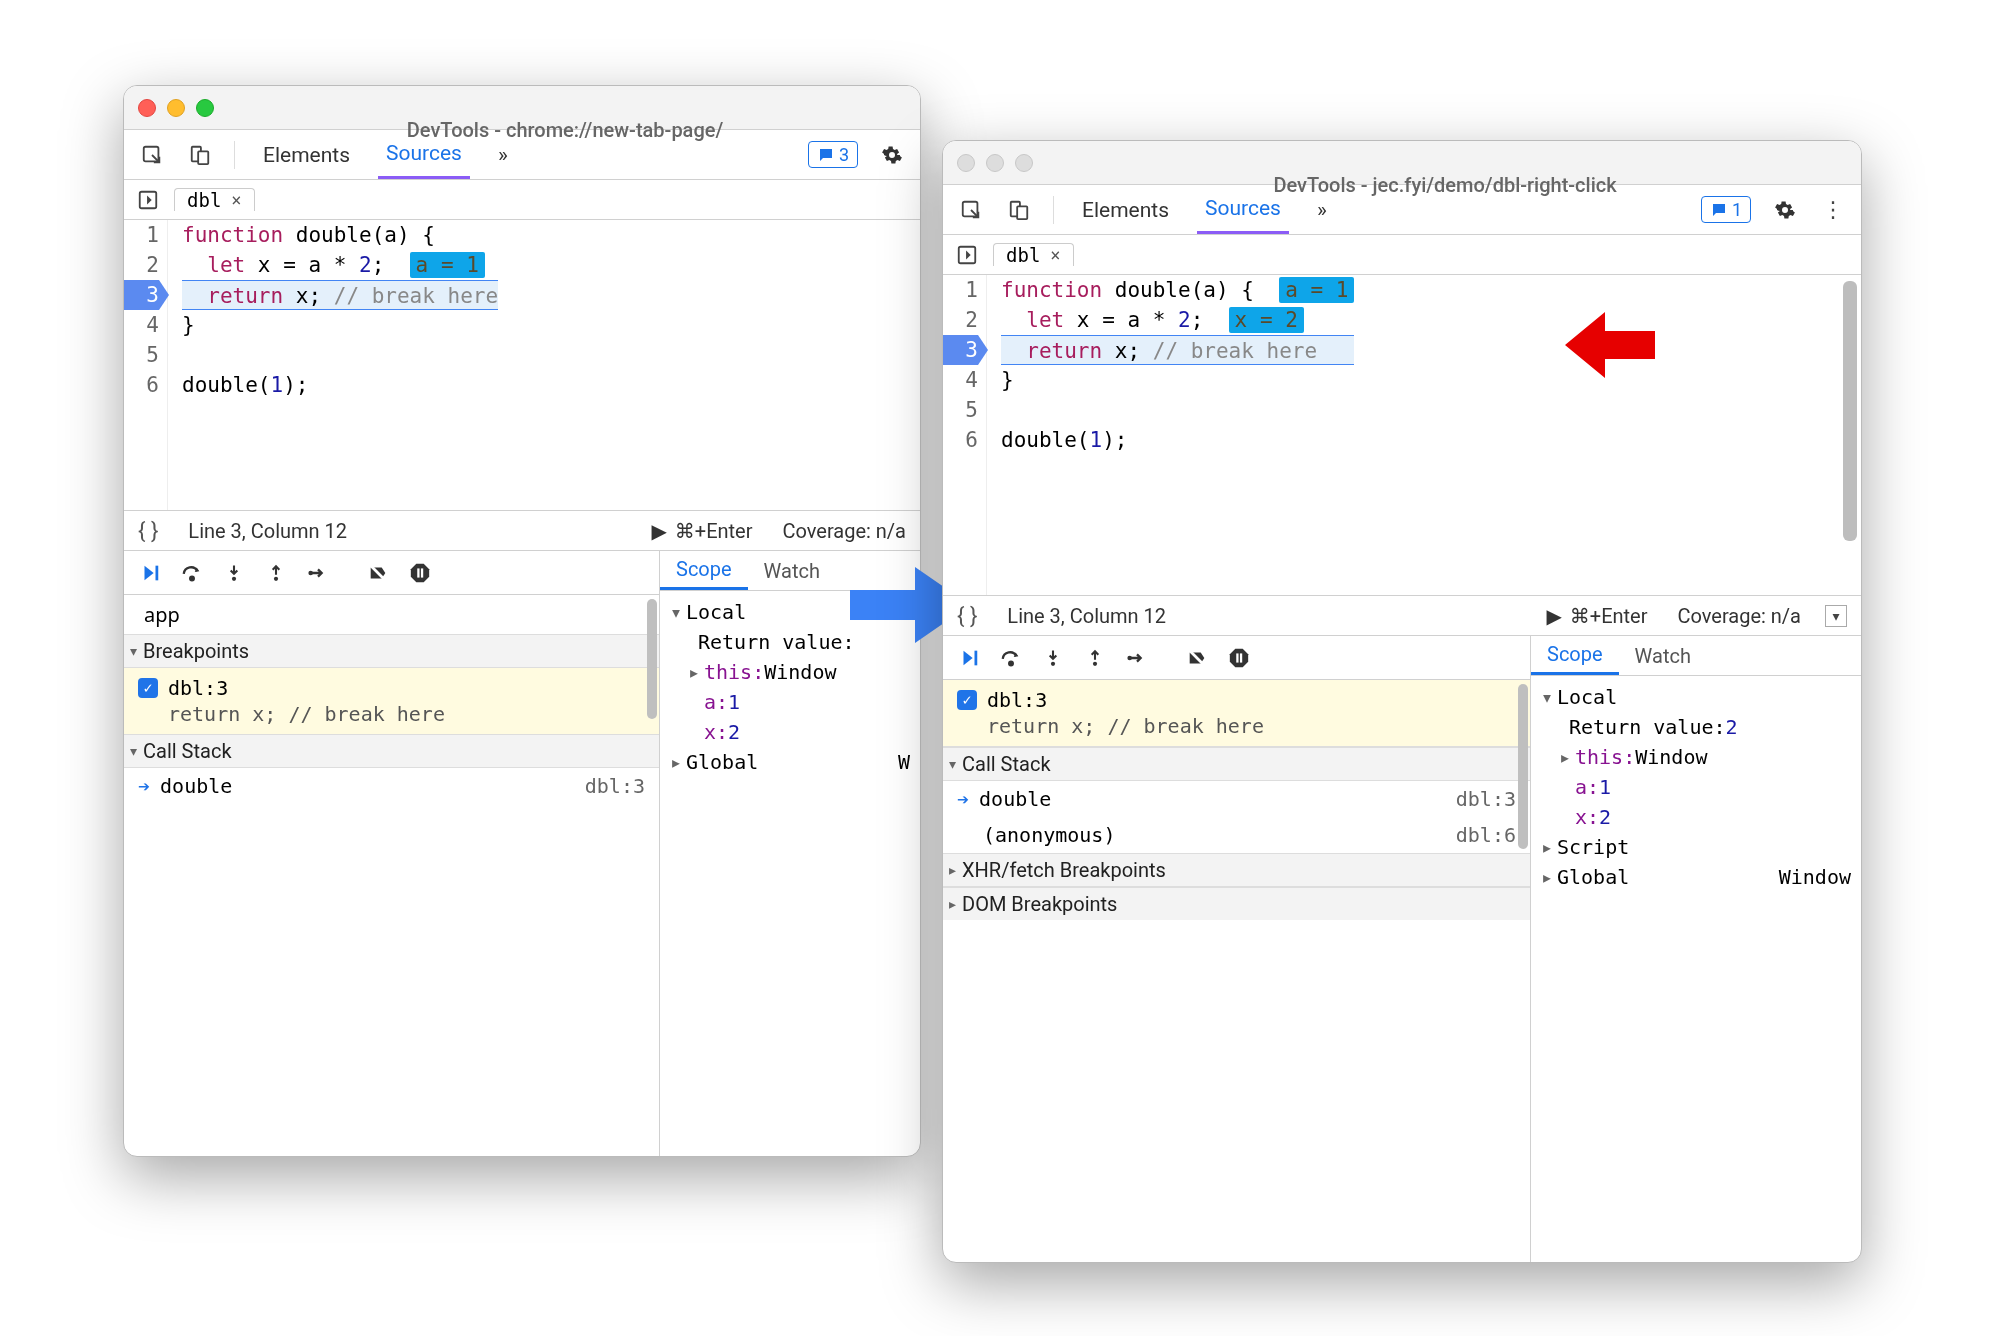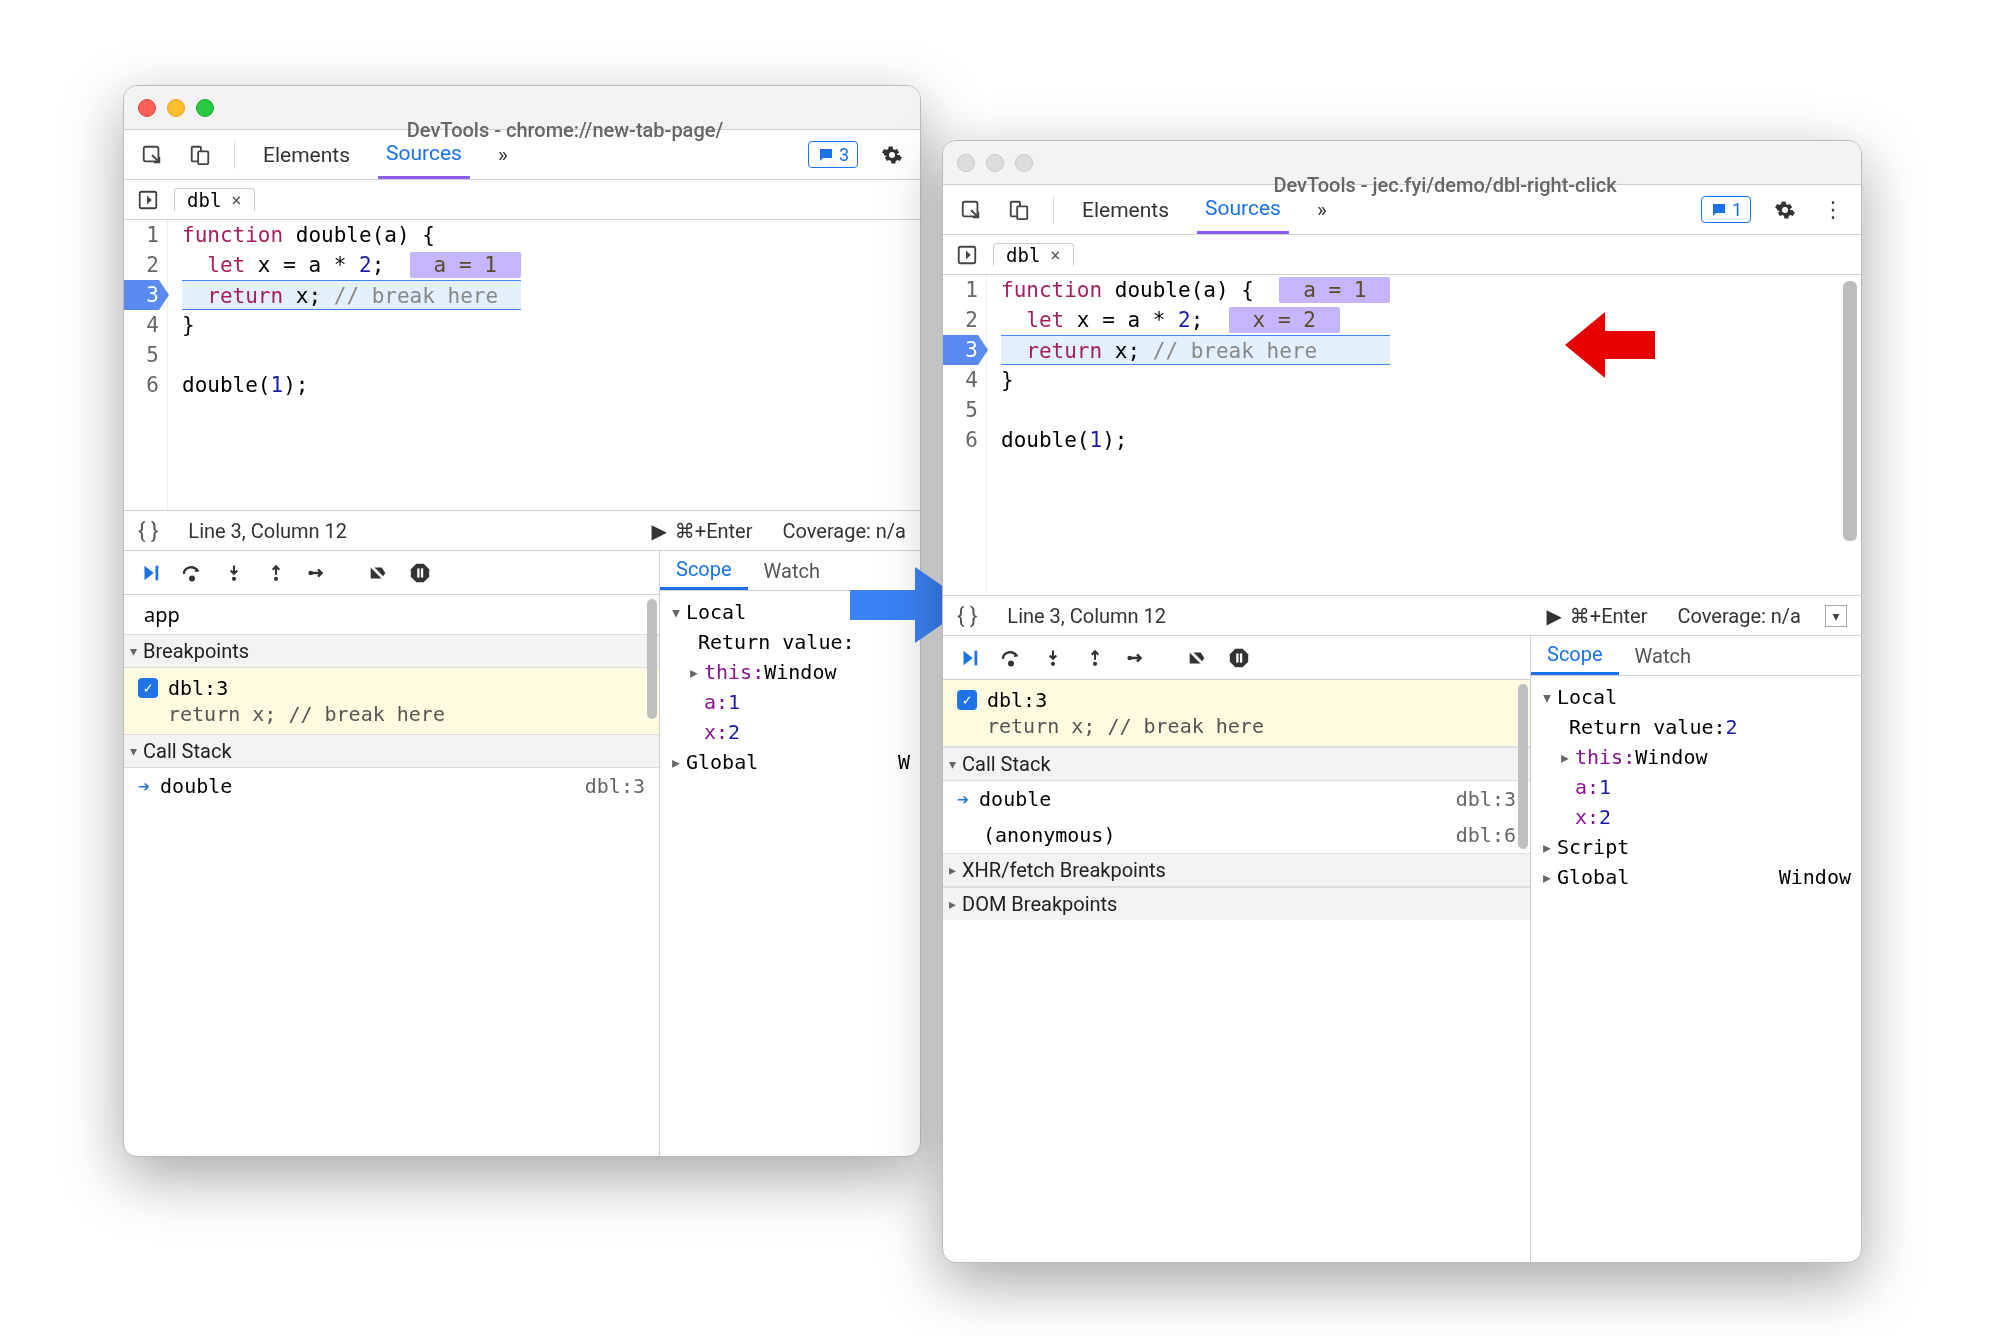--- a/index.html
+++ b/index.html
@@ -82,21 +82,21 @@
     content:""; position:absolute; right:-10px; top:0;
     border-top:15px solid transparent; border-bottom:15px solid transparent;
     border-left:10px solid #5b8af0;
   }
   .codelines { padding-left:14px; }
   .codelines .line { height:30px; white-space:pre; }
   .line.hl { background:#e4f0fb; border-top:1px solid #4285f4; border-bottom:1px solid #4285f4; }
   .kw { color:#a71d5d; }
   .num { color:#1a1aa6; }
   .cm { color:#888; }
-  .inline-val { background:#c4b5fd; color:#5a4a2a; padding:1px 24px; border-radius:2px; }
+  .inline-val { background:#0ea5e9; color:#5a4a2a; padding:1px 6px; border-radius:2px; }
   .statusbar {
     height:40px; border-top:1px solid #d0d0d0;
     display:flex; align-items:center; padding:0 14px; gap:24px;
     font-size:20px; color:#333;
   }
   .statusbar .sb-item { display:flex; align-items:center; gap:8px;margin-left:6px; }
   .bottom-panes { display:flex; border-top:1px solid #d0d0d0; }
   .pane-left { flex:1; border-right:1px solid #d0d0d0; }
   .pane-right { width:260px; }
   .dbg-toolbar {

